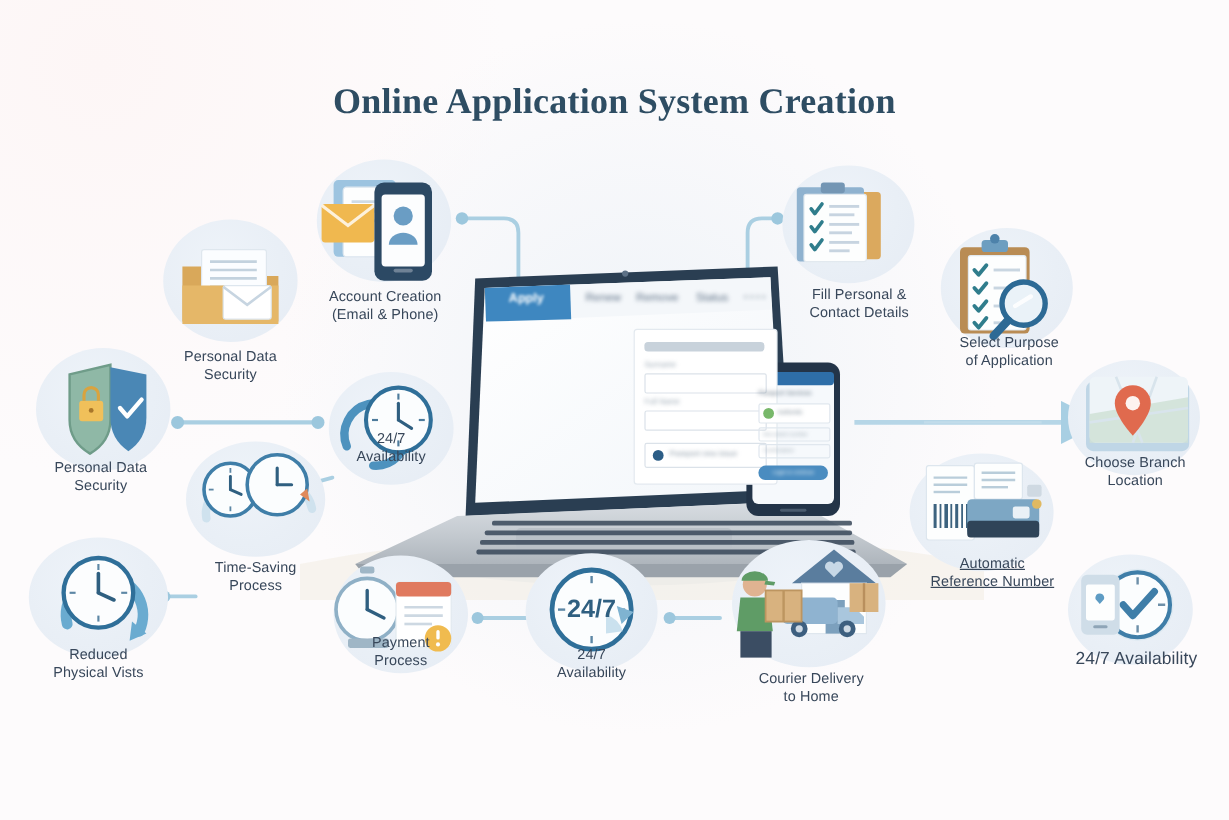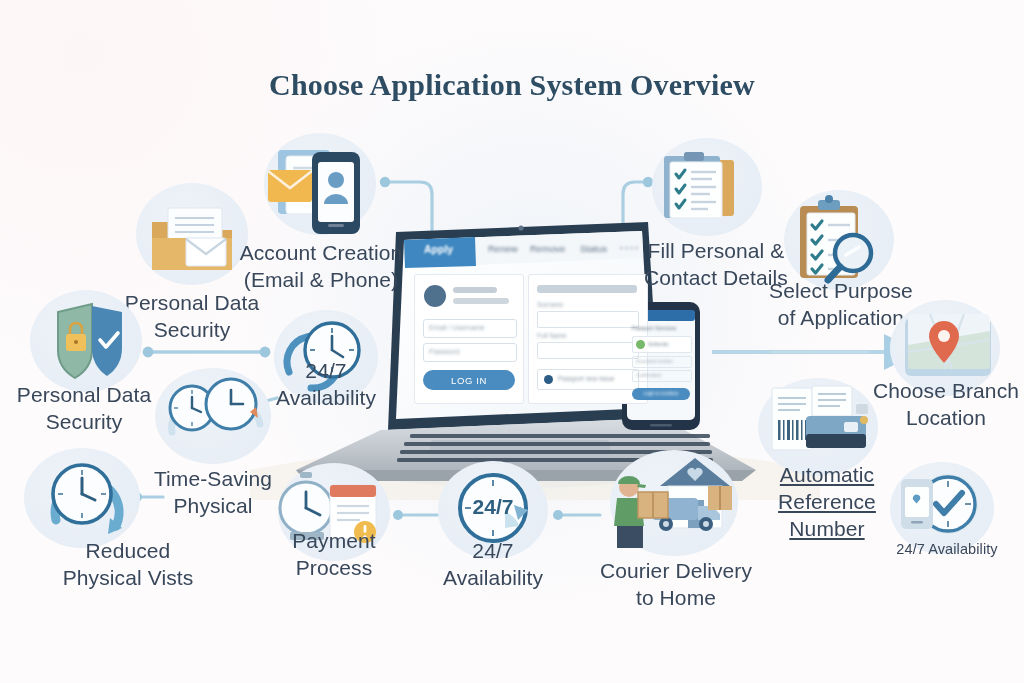--- a/index.html
+++ b/index.html
@@ -20,21 +20,21 @@
 
   
   .node{position:absolute;}
   .bubble{
     position:absolute;border-radius:50%;
     background:radial-gradient(circle at 42% 36%, #eef3f9 0%, #e9eff6 55%, #e6ecf4 100%);
   }
   .label{
     position:absolute;text-align:center;
     color:#38475a;
-    font-size:21px;line-height:1.28;
+    font-size:12px;line-height:1.28;
     letter-spacing:.1px;
     white-space:pre-line;
     font-family:"Liberation Sans", sans-serif;
   }
   .label.sm{font-size:14.5px;}
   .title{
     position:absolute;left:0;right:0;top:68px;text-align:center;
     font-size:30px;font-weight:bold;color:#2e4d63;
     letter-spacing:.2px;
     font-family:"Liberation Serif", serif;
@@ -93,21 +93,21 @@
     <circle cx="398" cy="515" r="5" fill="#9cc7dd"></circle>
 
     <line x1="558" y1="515" x2="600" y2="515" stroke="#aacfe2" stroke-width="3.2" stroke-linecap="round"></line>
     <circle cx="558" cy="515" r="5" fill="#9cc7dd"></circle>
 
     <line x1="712" y1="352" x2="888" y2="352" stroke="#b6d6e7" stroke-width="4" marker-end="url(#ah)"></line>
 
     <line x1="770" y1="352" x2="868" y2="352" stroke="#cfe3ee" stroke-width="2" opacity=".5"></line>
   </svg>
 
-  <div class="title">Choose Application System Overview</div>
+  <div class="title">Online Application System Creation</div>
 
   <svg class="layer device" viewBox="0 0 1024 683">
 
     <path d="M396,232 L648,222 L660,418 L388,430 Z" fill="#2a3e52"></path>
     <path d="M404,240 L642,231 L652,408 L396,419 Z" fill="url(#lcd)"></path>
     <circle cx="521" cy="228" r="2.6" fill="#5d7186"></circle>
 
     <path d="M404,240 L642,231 L643,258 L405,268 Z" fill="#f4f7fa"></path>
     <path d="M404,240 L475,237 L476,266 L405,268 Z" fill="#3e87c0"></path>
 
@@ -130,34 +130,20 @@
   <div class="device" style="left:404px;top:232px;width:248px;height:188px;">
 
     <div style="position:absolute;left:4px;top:7px;width:242px;height:28px;">
       <div class="screen-txt blur" style="position:absolute;left:16px;top:4px;color:#ffffff;font-size:10.5px;font-weight:bold;">Apply</div>
       <div class="screen-txt blur2" style="position:absolute;left:80px;top:4px;color:#5f7287;font-size:9.5px;">Renew</div>
       <div class="screen-txt blur2" style="position:absolute;left:122px;top:4px;color:#5f7287;font-size:9.5px;">Remove</div>
       <div class="screen-txt blur2" style="position:absolute;left:172px;top:4px;color:#5f7287;font-size:9.5px;">Status</div>
       <div class="screen-txt blur2" style="position:absolute;left:212px;top:4px;color:#8b9aa8;font-size:8px;">• • • •</div>
     </div>
 
-    <div style="position:absolute;left:10px;top:42px;width:108px;height:128px;background:#ffffff;border:1px solid #e3e9ef;border-radius:3px;">
-      <div style="position:absolute;left:9px;top:10px;width:22px;height:22px;border-radius:50%;background:#50718e;"></div>
-      <div style="position:absolute;left:38px;top:12px;width:44px;height:6px;border-radius:3px;background:#c5ced7;"></div>
-      <div style="position:absolute;left:38px;top:23px;width:56px;height:6px;border-radius:3px;background:#cfd7de;"></div>
-      <div style="position:absolute;left:8px;top:44px;width:92px;height:17px;border:1px solid #d9e1e8;border-radius:3px;background:#fff;">
-        <span class="screen-txt blur2" style="position:absolute;left:5px;top:4px;font-size:7px;color:#9aa7b3;">Email / Username</span>
-      </div>
-      <div style="position:absolute;left:8px;top:68px;width:92px;height:17px;border:1px solid #d9e1e8;border-radius:3px;background:#fff;">
-        <span class="screen-txt blur2" style="position:absolute;left:5px;top:4px;font-size:7px;color:#9aa7b3;">Password</span>
-      </div>
-      <div style="position:absolute;left:8px;top:95px;width:92px;height:20px;border-radius:10px;background:#4a8cc0;">
-        <span class="screen-txt" style="position:absolute;left:0;right:0;top:5px;text-align:center;font-size:9.5px;color:#fff;letter-spacing:.6px;">LOG IN</span>
-      </div>
-    </div>
 
     <div style="position:absolute;left:124px;top:42px;width:118px;height:128px;background:#ffffff;border:1px solid #e3e9ef;border-radius:3px;">
       <div style="position:absolute;left:8px;top:10px;width:100px;height:8px;border-radius:3px;background:#c8d2db;"></div>
       <span class="screen-txt blur2" style="position:absolute;left:8px;top:26px;font-size:6.5px;color:#99a6b2;">Surname</span>
       <div style="position:absolute;left:8px;top:36px;width:100px;height:15px;border:1px solid #dbe2e9;border-radius:2px;"></div>
       <span class="screen-txt blur2" style="position:absolute;left:8px;top:57px;font-size:6.5px;color:#99a6b2;">Full Name</span>
       <div style="position:absolute;left:8px;top:67px;width:100px;height:15px;border:1px solid #dbe2e9;border-radius:2px;"></div>
       <div style="position:absolute;left:8px;top:94px;width:100px;height:19px;border:1px solid #dbe2e9;border-radius:2px;">
         <span style="position:absolute;left:6px;top:5px;width:9px;height:9px;border-radius:50%;background:#2c5d86;"></span>
         <span class="screen-txt blur2" style="position:absolute;left:20px;top:5px;font-size:6.5px;color:#8b99a6;">Passport new issue</span>
@@ -272,39 +258,39 @@
           <line x1="174" y1="408" x2="178" y2="408"></line>
       </g>
       <line x1="192" y1="408" x2="192" y2="397" stroke="#2f5f80" stroke-width="2.4" stroke-linecap="round"></line>
       <line x1="192" y1="408" x2="201" y2="412" stroke="#2f5f80" stroke-width="2.4" stroke-linecap="round"></line>
       <circle cx="231" cy="404" r="25" fill="#fbfdfe" stroke="#3f7ea8" stroke-width="3"></circle>
       <line x1="231" y1="404" x2="231" y2="390" stroke="#2f5f80" stroke-width="2.6" stroke-linecap="round"></line>
       <line x1="231" y1="404" x2="243" y2="404" stroke="#2f5f80" stroke-width="2.6" stroke-linecap="round"></line>
       <path d="M250,412 l8,6 l-2,-11 Z" fill="#e08a5c"></path>
     </svg>
     <div class="label" style="left:135px;top:466px;width:156px;">Time-Saving
-Physical</div>
+Process</div>
   </div>
 
   <div class="node">
     <div class="bubble" style="left:24px;top:448px;width:116px;height:100px;"></div>
     <svg class="layer" style="left:0;top:0;" viewBox="0 0 1024 683">
       <path d="M56,520 a32,32 0 1 1 60,6" fill="none" stroke="#6aabd0" stroke-width="9" stroke-linecap="round"></path>
       <path d="M108,534 l14,-6 l-12,-10 Z" fill="#6aabd0"></path>
       <circle cx="82" cy="494" r="29" fill="#fcfdfe" stroke="#2f6f99" stroke-width="3.6"></circle>
       <g stroke="#5d87a5" stroke-width="1.8">
         <line x1="82" y1="470" x2="82" y2="475"></line>
           <line x1="106" y1="494" x2="101" y2="494"></line>
         <line x1="82" y1="518" x2="82" y2="513"></line>
           <line x1="58" y1="494" x2="63" y2="494"></line>
       </g>
       <line x1="82" y1="494" x2="82" y2="478" stroke="#2f5f80" stroke-width="3" stroke-linecap="round"></line>
       <line x1="82" y1="494" x2="95" y2="500" stroke="#2f5f80" stroke-width="3" stroke-linecap="round"></line>
     </svg>
-    <div class="label" style="left:0px;top:538px;width:164px;margin-left:46px;">Reduced
+    <div class="label" style="left:0px;top:538px;width:164px;">Reduced
 Physical Vists</div>
   </div>
 
   <div class="node">
     <div class="bubble" style="left:278px;top:463px;width:112px;height:98px;"></div>
     <svg class="layer" style="left:0;top:0;" viewBox="0 0 1024 683">
       <rect x="300" y="472" width="12" height="6" rx="2" fill="#9fb6c6"></rect>
       <circle cx="306" cy="508" r="26" fill="#fbfdfe" stroke="#8fb0c6" stroke-width="3"></circle>
       <line x1="306" y1="508" x2="306" y2="492" stroke="#2f5f80" stroke-width="2.8" stroke-linecap="round"></line>
       <line x1="306" y1="508" x2="320" y2="515" stroke="#2f5f80" stroke-width="2.8" stroke-linecap="round"></line>

